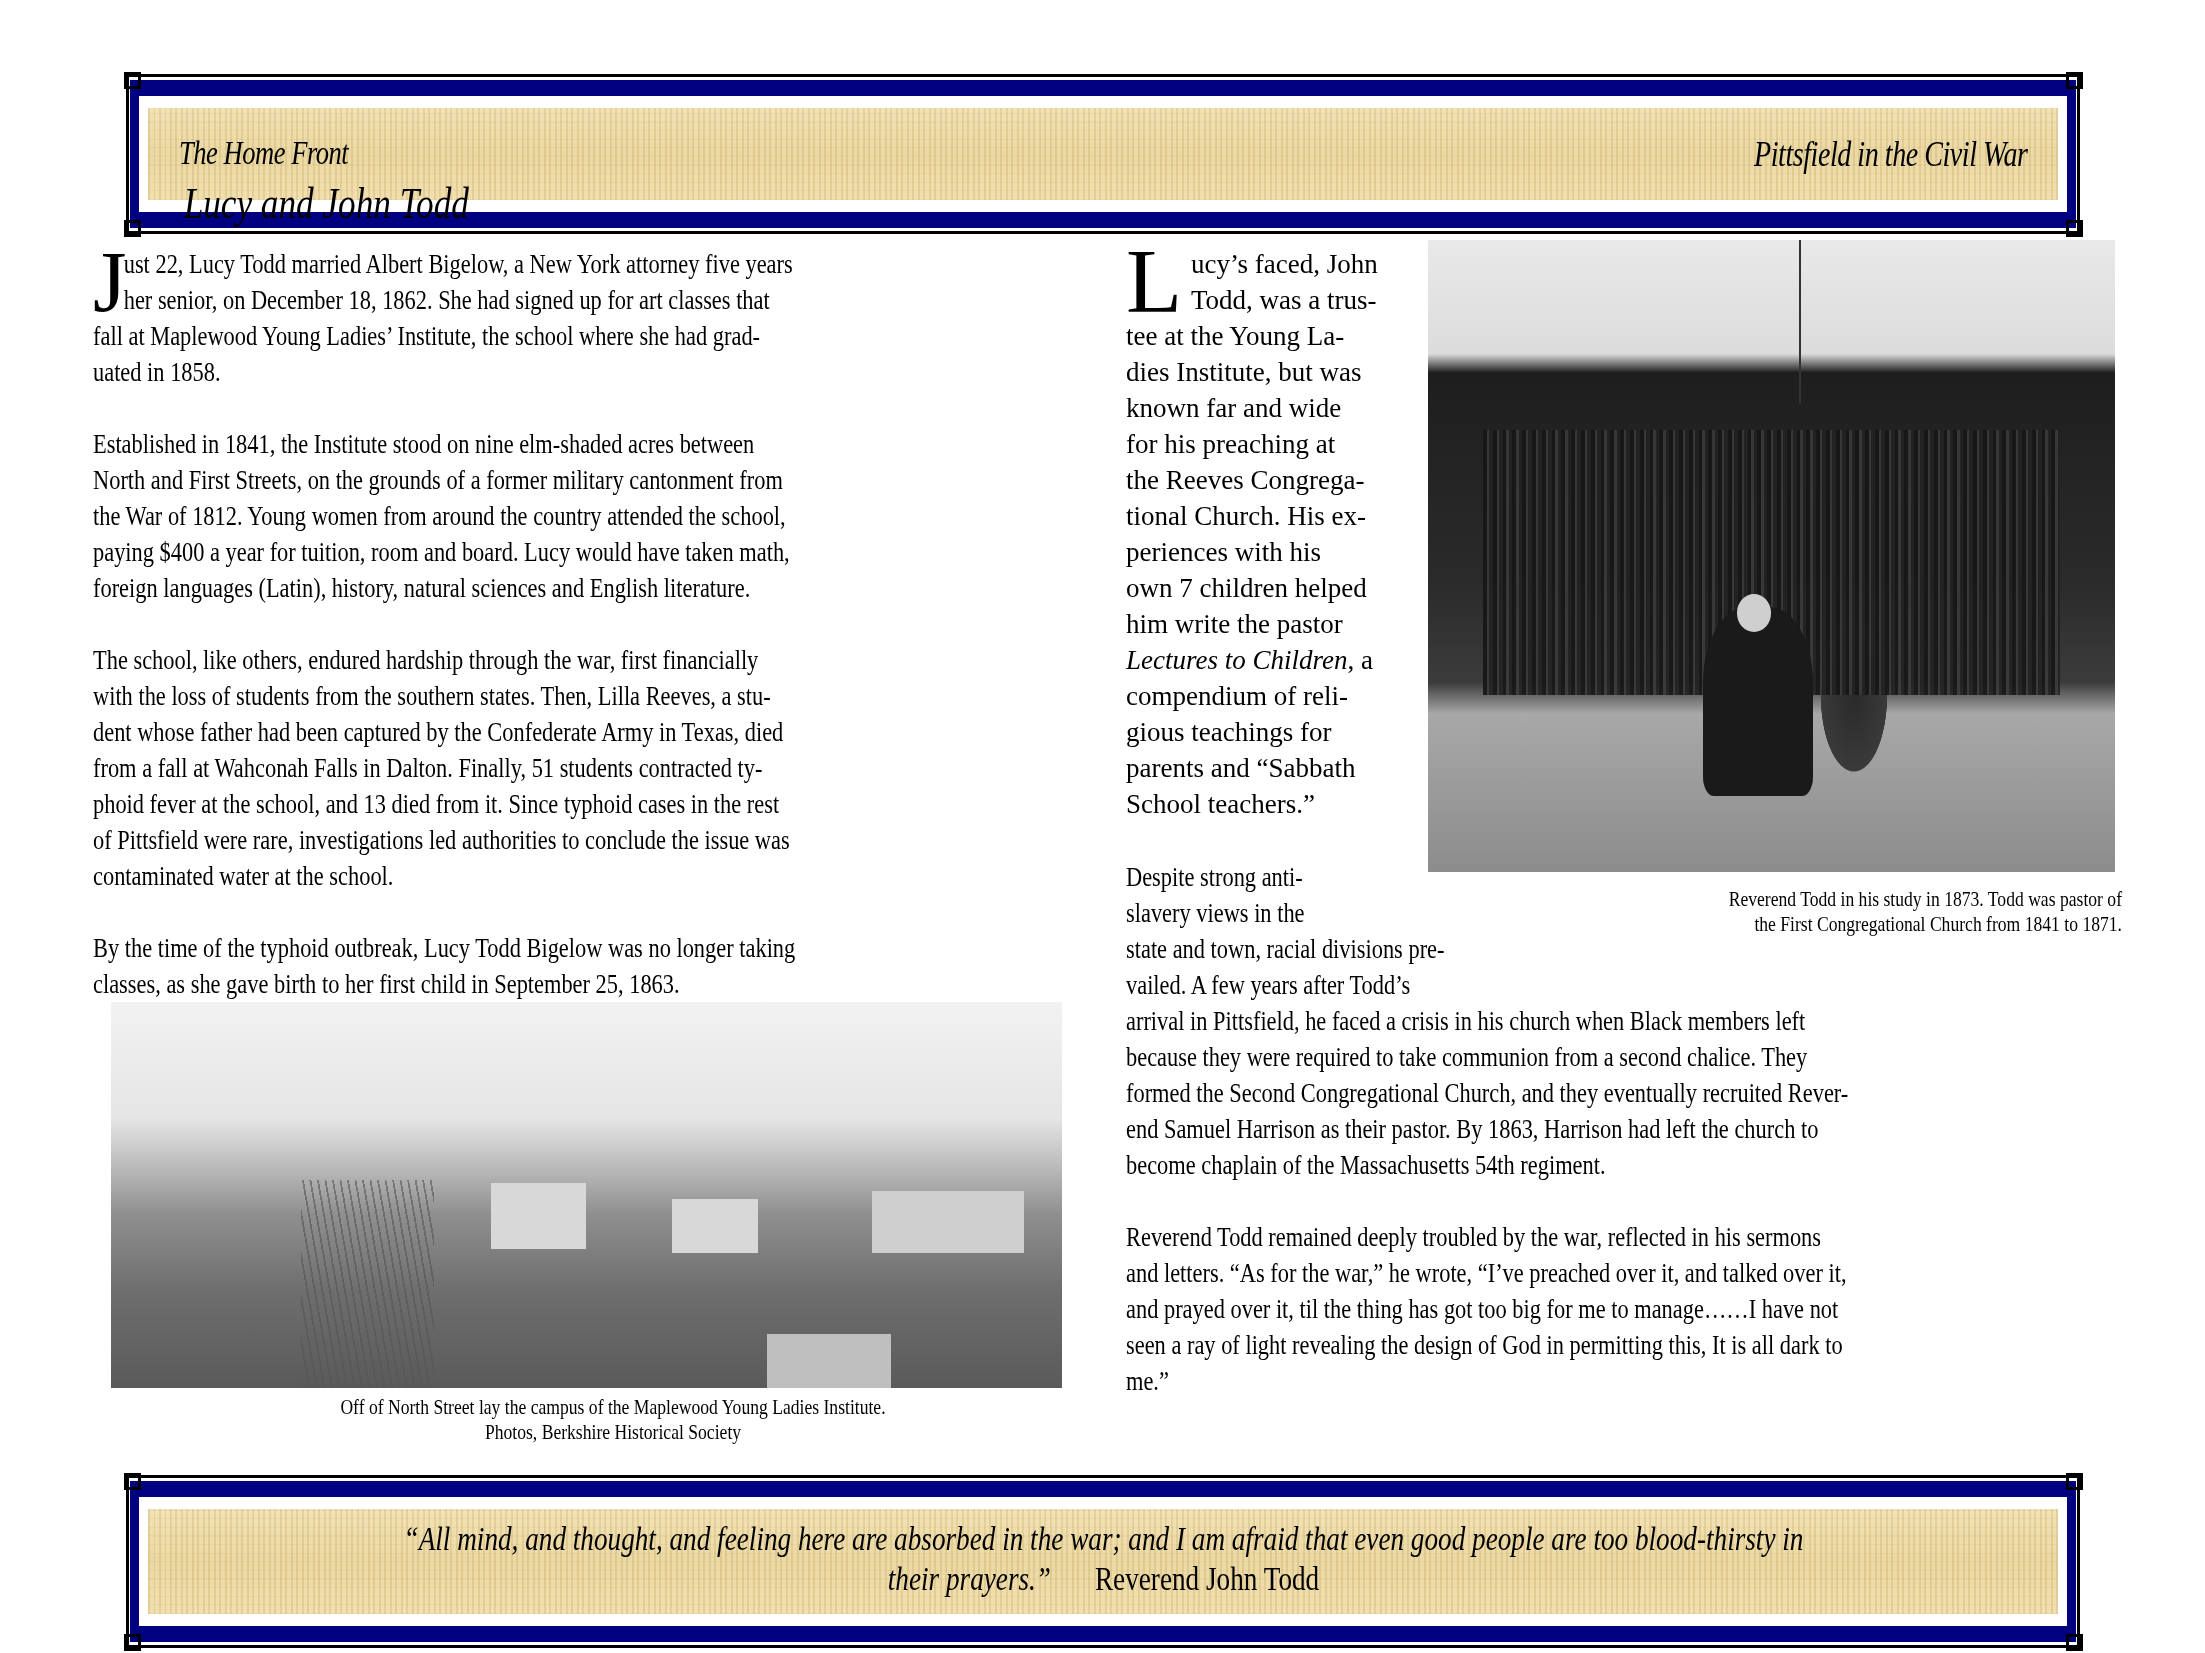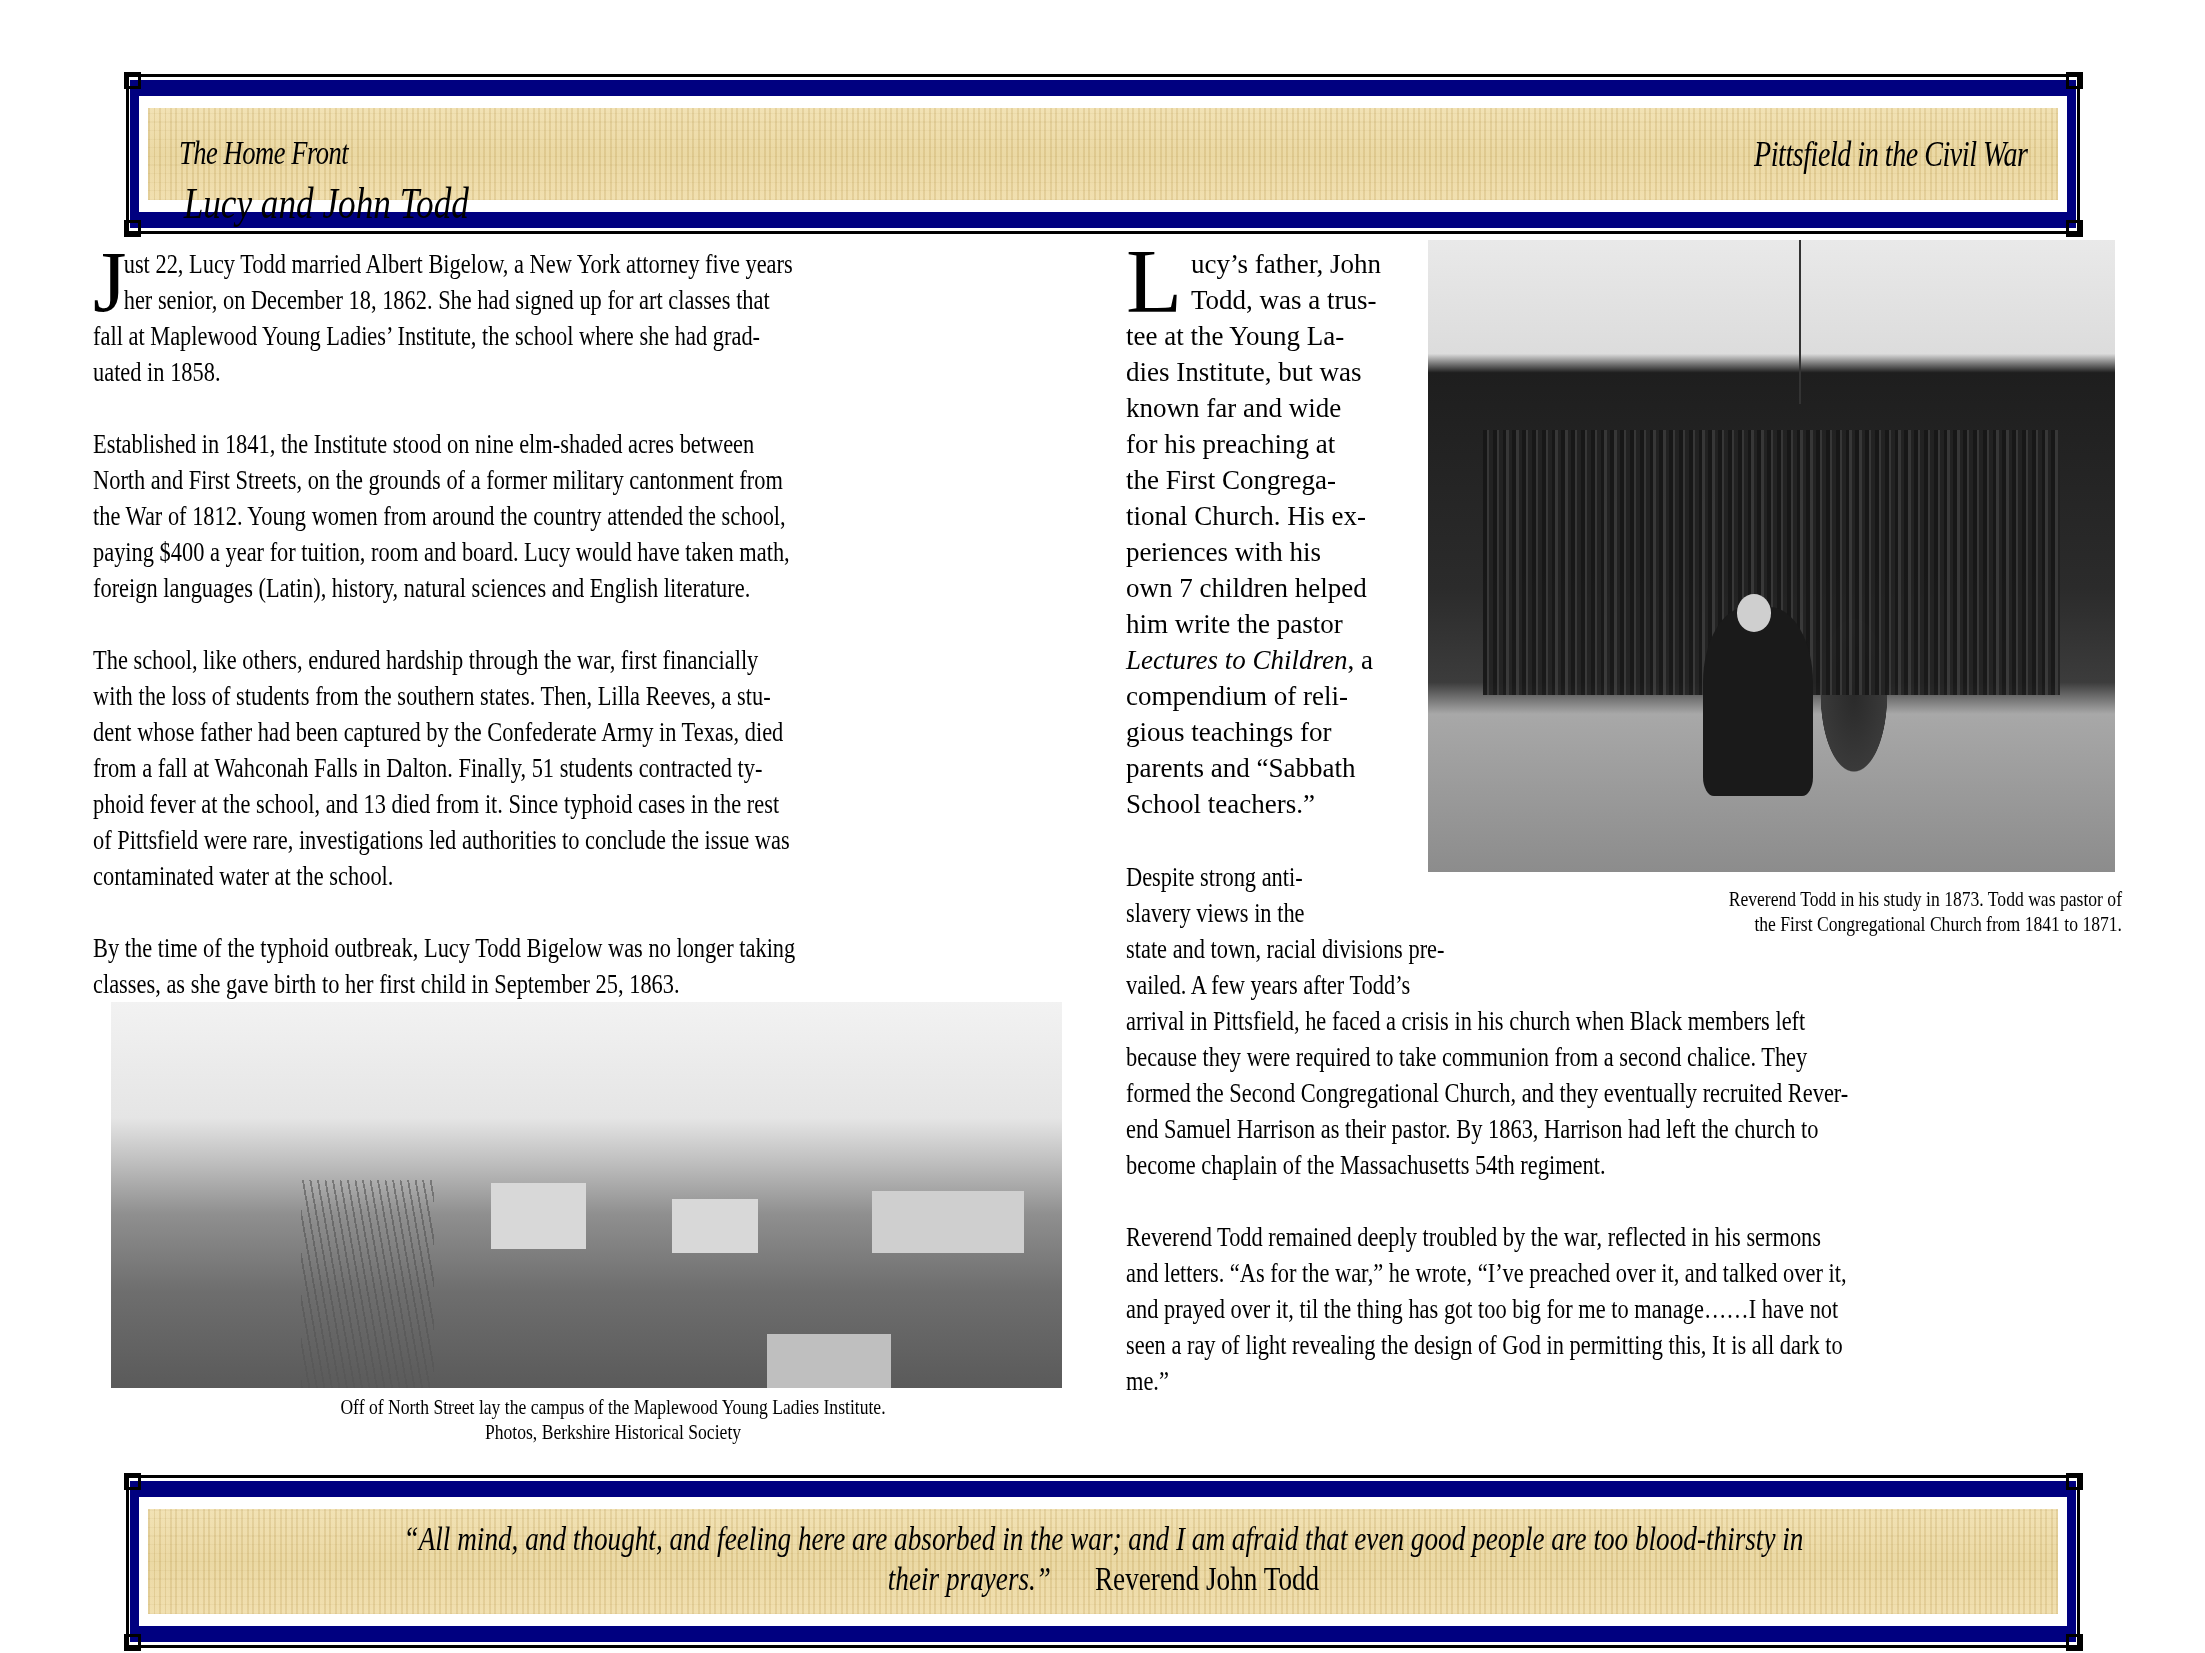--- a/index.html
+++ b/index.html
@@ -150,27 +150,27 @@
   <div class="bldg b4"></div>
 </div>
 <div class="caption" id="caption-campus">
   <span>Off of North Street lay the campus of the Maplewood Young Ladies Institute.</span>
   <span>Photos, Berkshire Historical Society</span>
 </div>
 
 <div class="col" id="right-narrow">
   <div style="position:relative;">
     <span class="dropcap-l">L</span>
-    <span class="line indent-dc">ucy’s father, John</span>
+    <span class="line indent-dc">ucy’s faced, John</span>
     <span class="line indent-dc">Todd, was a trus-</span>
     <span class="line">tee at the Young La-</span>
     <span class="line">dies Institute, but was</span>
     <span class="line">known far and wide</span>
     <span class="line">for his preaching at</span>
-    <span class="line">the First Congrega-</span>
+    <span class="line">the Reeves Congrega-</span>
     <span class="line">tional Church. His ex-</span>
     <span class="line">periences with his</span>
     <span class="line">own 7 children helped</span>
     <span class="line">him write the pastor</span>
     <span class="line"><em>Lectures to Children</em><span>, a</span></span>
     <span class="line">compendium of reli-</span>
     <span class="line">gious teachings for</span>
     <span class="line">parents and “Sabbath</span>
     <span class="line">School teachers.”</span>
   </div>

